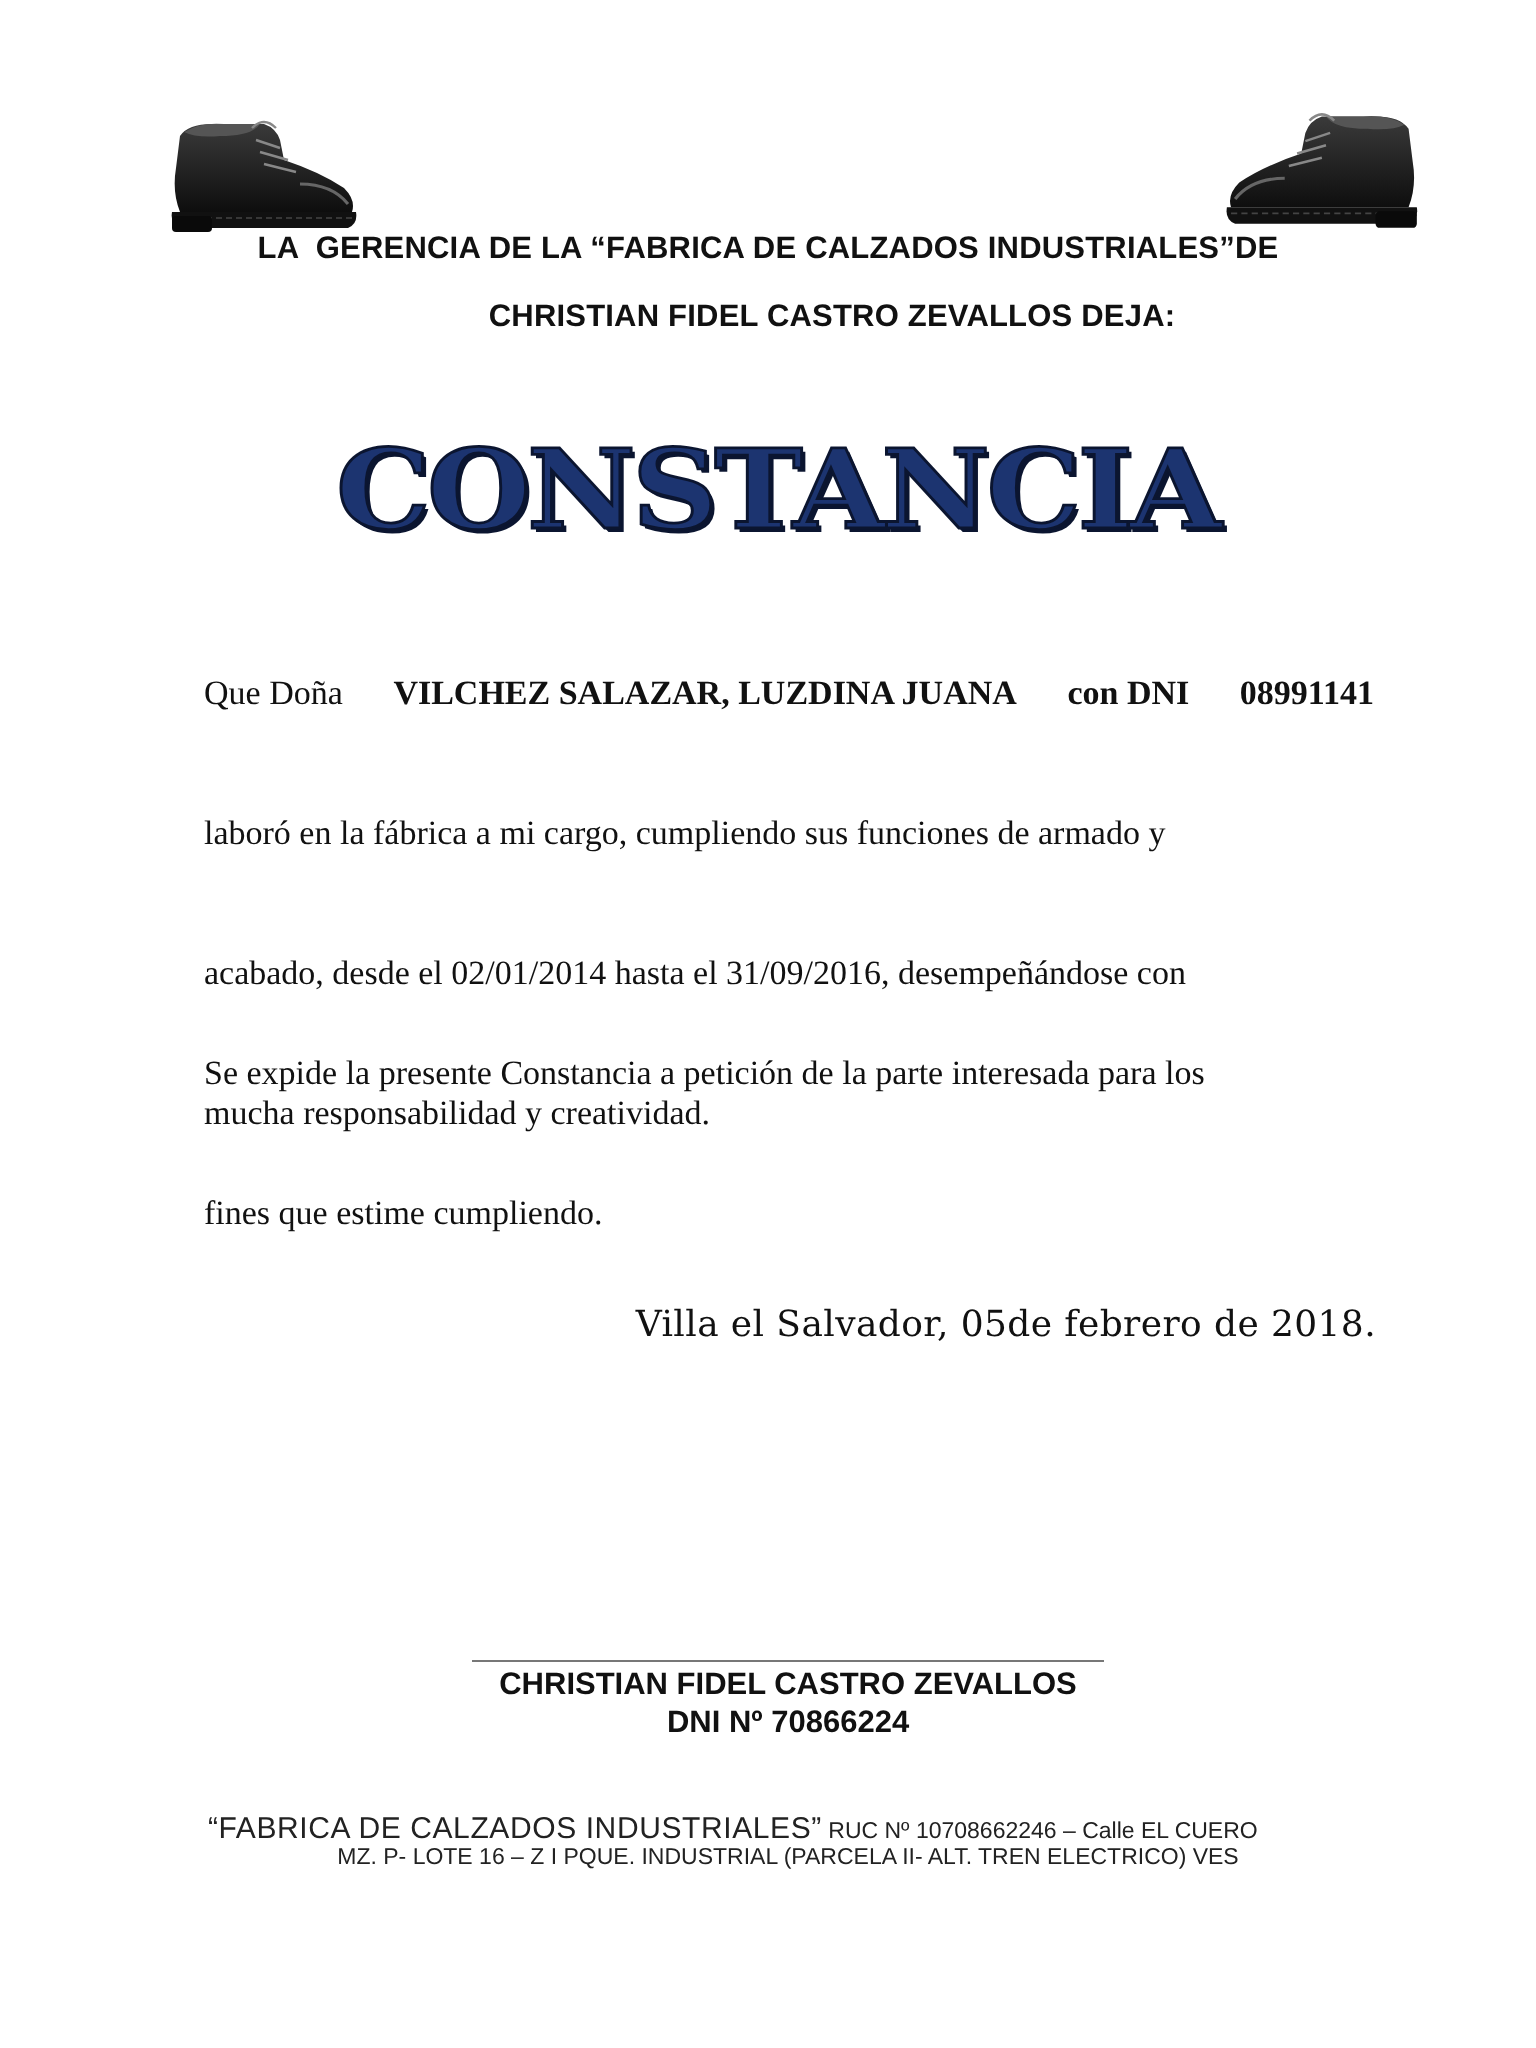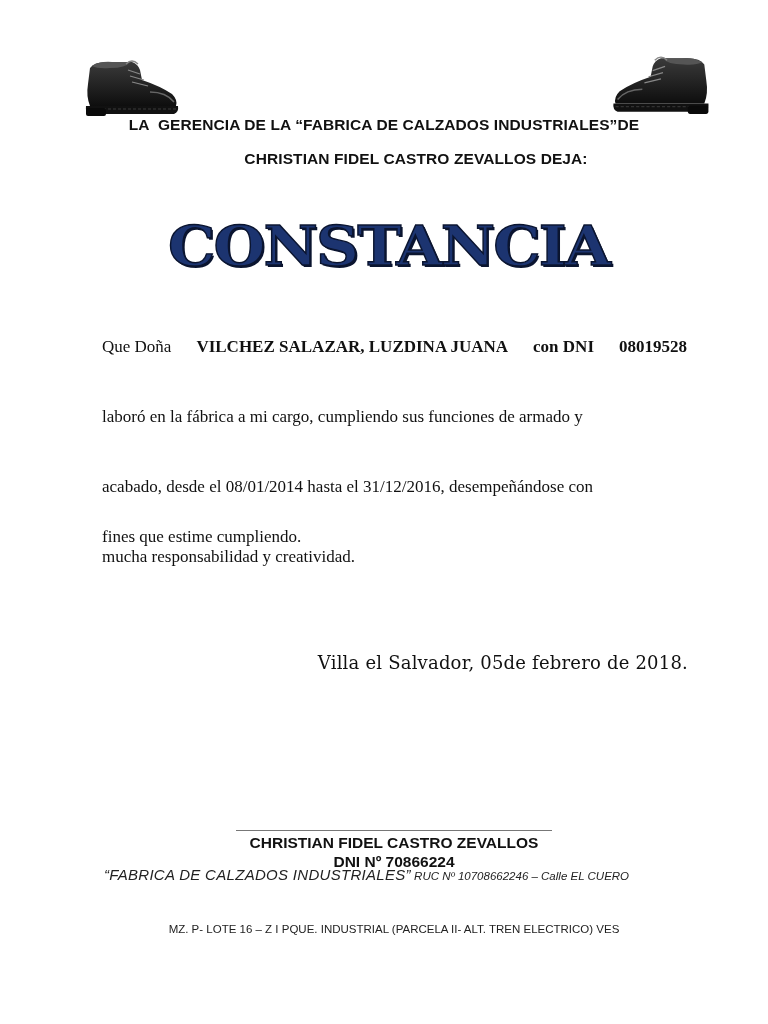--- a/index.html
+++ b/index.html
@@ -100,25 +100,24 @@
       font-weight: bold;
       font-size: 15.5px;
       color: #111;
     }
     .sig-name { top: 834px; }
     .sig-dni { top: 853px; }
 
     
     .footer-1 {
       position: absolute;
-      left: 104px; top: 866px;
+      left: 104px; top: 906px;
       font-family: "Liberation Sans", sans-serif;
       color: #222;
       white-space: pre;
-      font-style: italic;
     }
     .footer-company {
       font-size: 15px;
       letter-spacing: 0.3px;
     }
     .footer-ruc {
       font-size: 11.5px;
     }
     .footer-2 {
       position: absolute;
@@ -177,28 +176,29 @@
 
 <div class="title-wrap">
   <span class="title-text">CONSTANCIA</span>
 </div>
 
 <div class="para para-1">
   <div class="justify-line">
     <span>Que Doña</span>
     <span class="bold">VILCHEZ SALAZAR, LUZDINA JUANA</span>
     <span class="bold">con DNI</span>
-    <span class="bold">08019528</span>
+    <span class="bold">08991141</span>
   </div>
   <span class="line">laboró en la fábrica a  mi cargo, cumpliendo sus funciones de armado y</span>
-  <span class="line">acabado, desde el 08/01/2014 hasta el 31/12/2016, desempeñándose con</span>
+  <span class="line">acabado, desde el 02/01/2014 hasta el 31/09/2016, desempeñándose con</span>
   <span class="line">mucha responsabilidad y creatividad.</span>
 </div>
 
 <div class="para para-2">
+  <span class="line">Se expide la presente  Constancia a petición de la parte interesada para los</span>
   <span class="line">fines que estime cumpliendo.</span>
 </div>
 
 <div class="date-line">Villa el Salvador, 05de febrero de 2018.</div>
 
 <div class="sig-line"></div>
 <div class="sig-name">CHRISTIAN FIDEL CASTRO ZEVALLOS</div>
 <div class="sig-dni">DNI Nº 70866224</div>
 
 <div class="footer-1"><span class="footer-company">“FABRICA DE CALZADOS INDUSTRIALES”</span><span class="footer-ruc"> RUC Nº 10708662246 – Calle EL CUERO</span></div>

